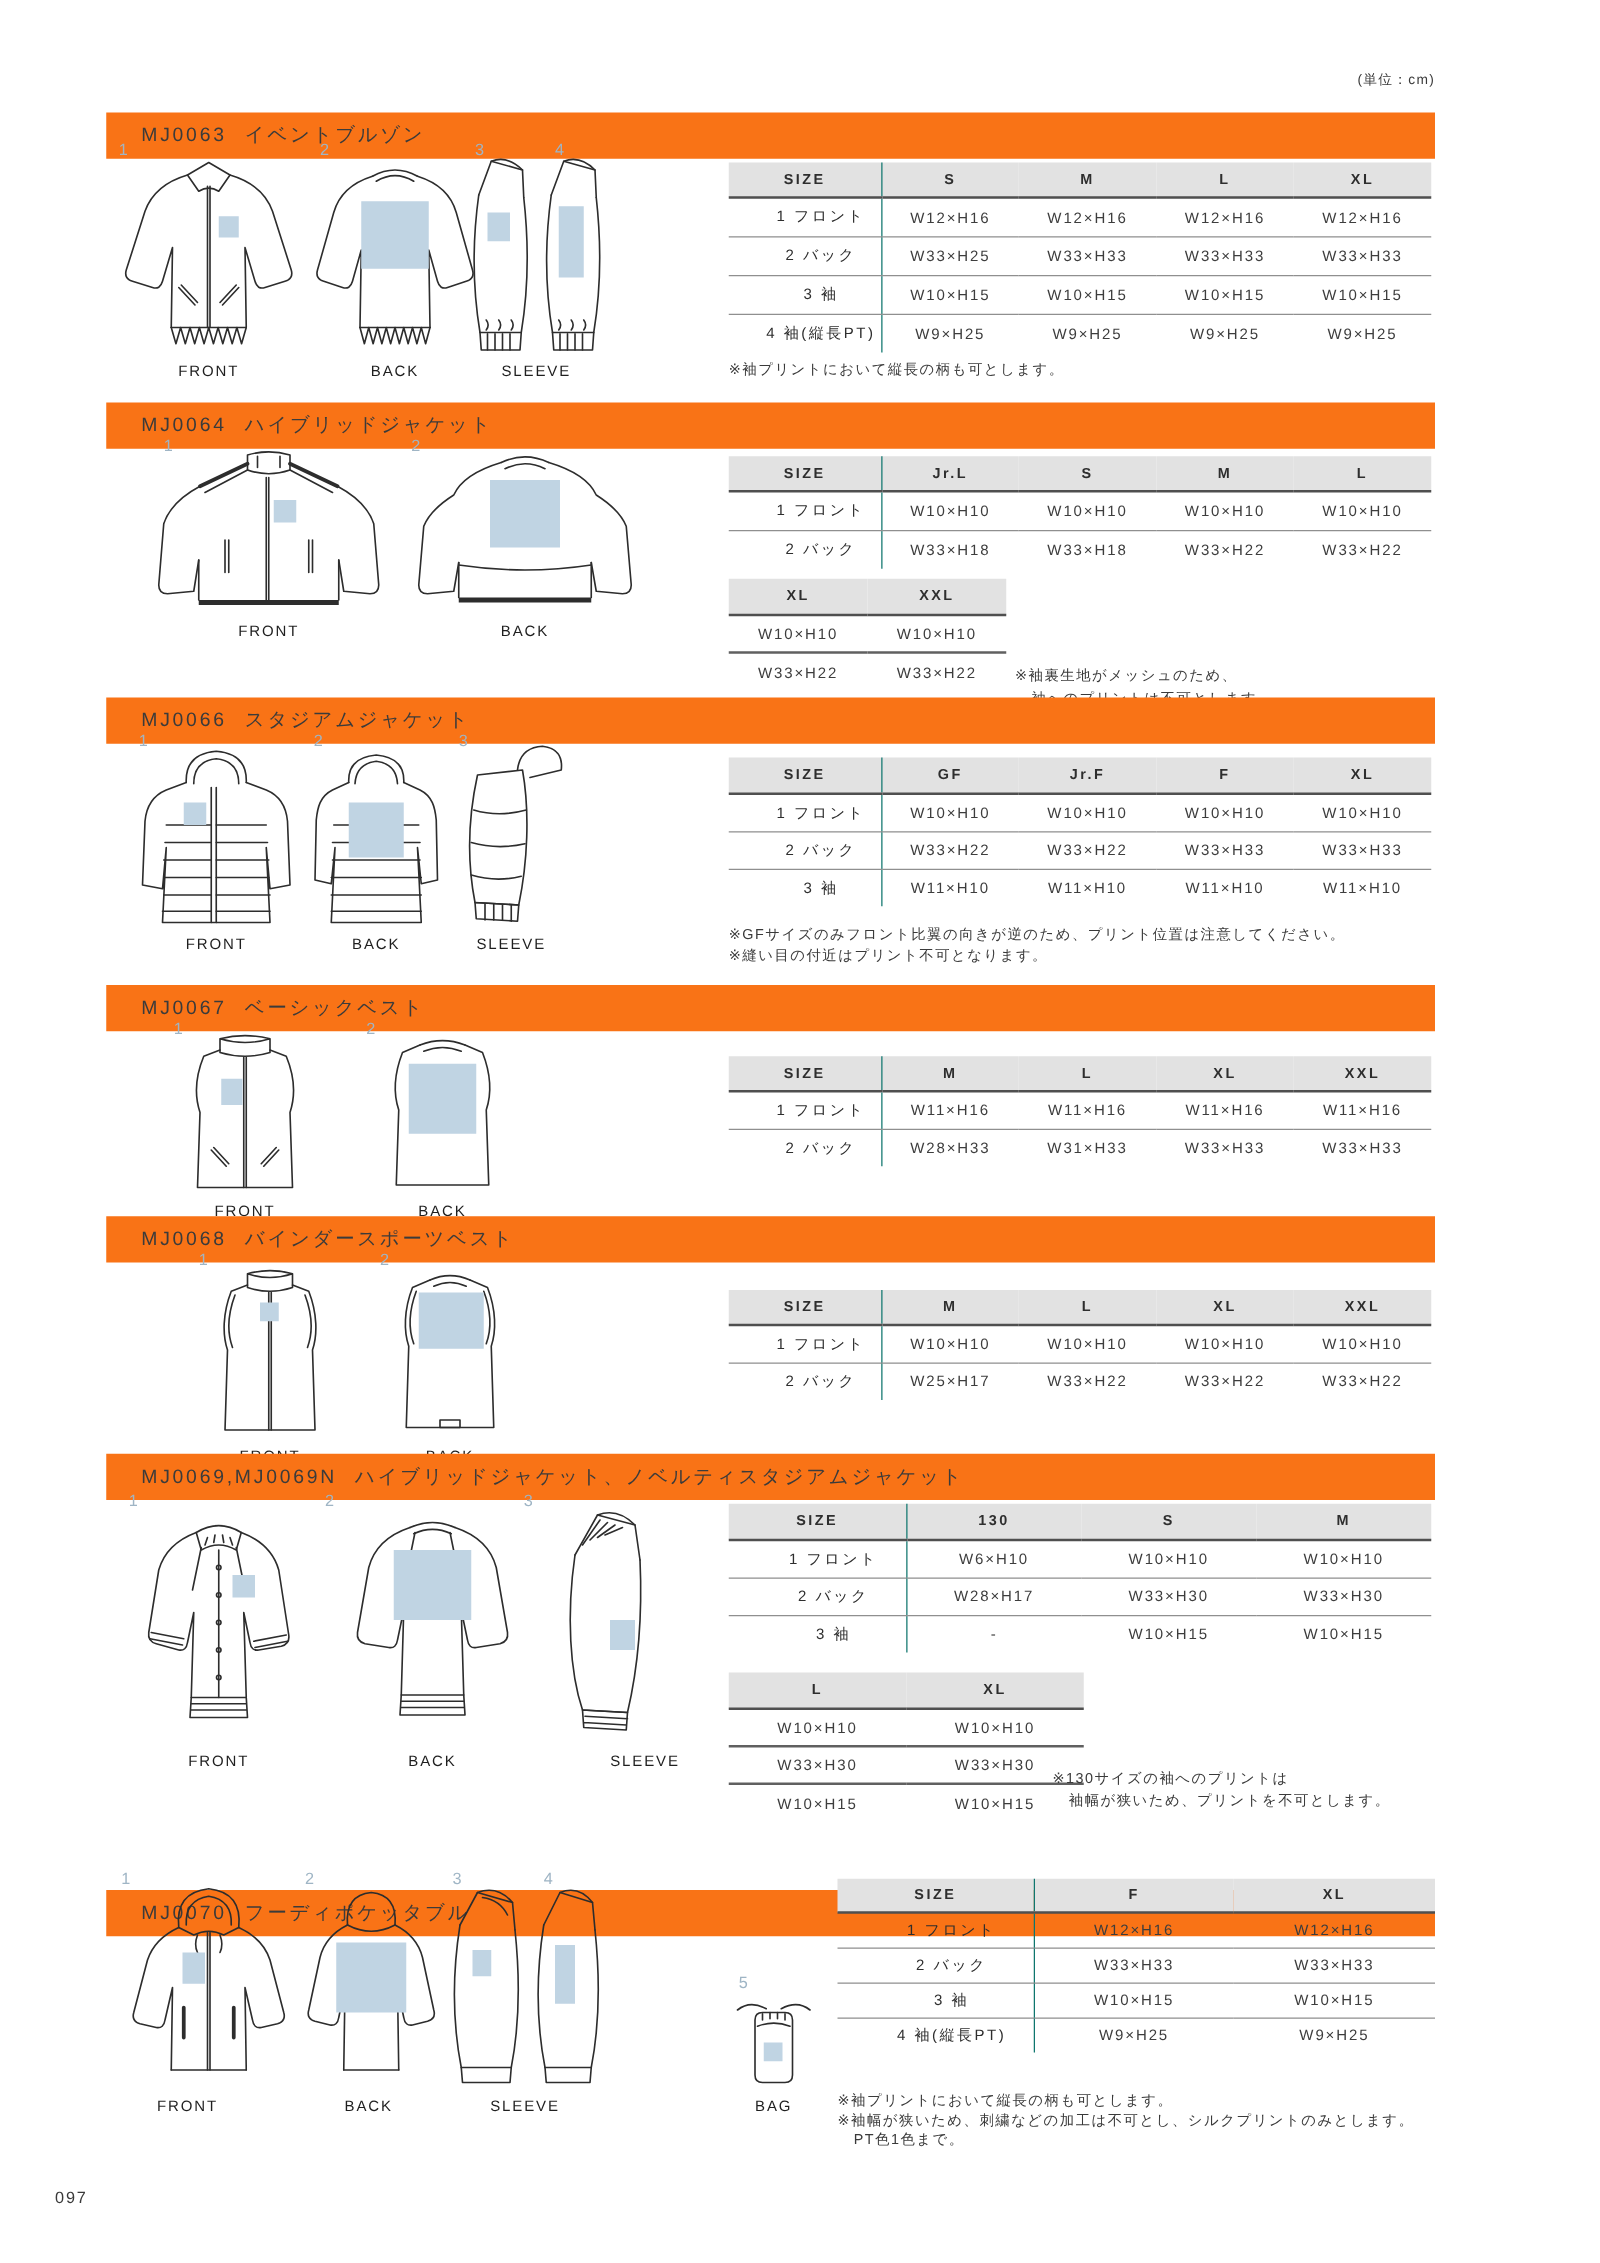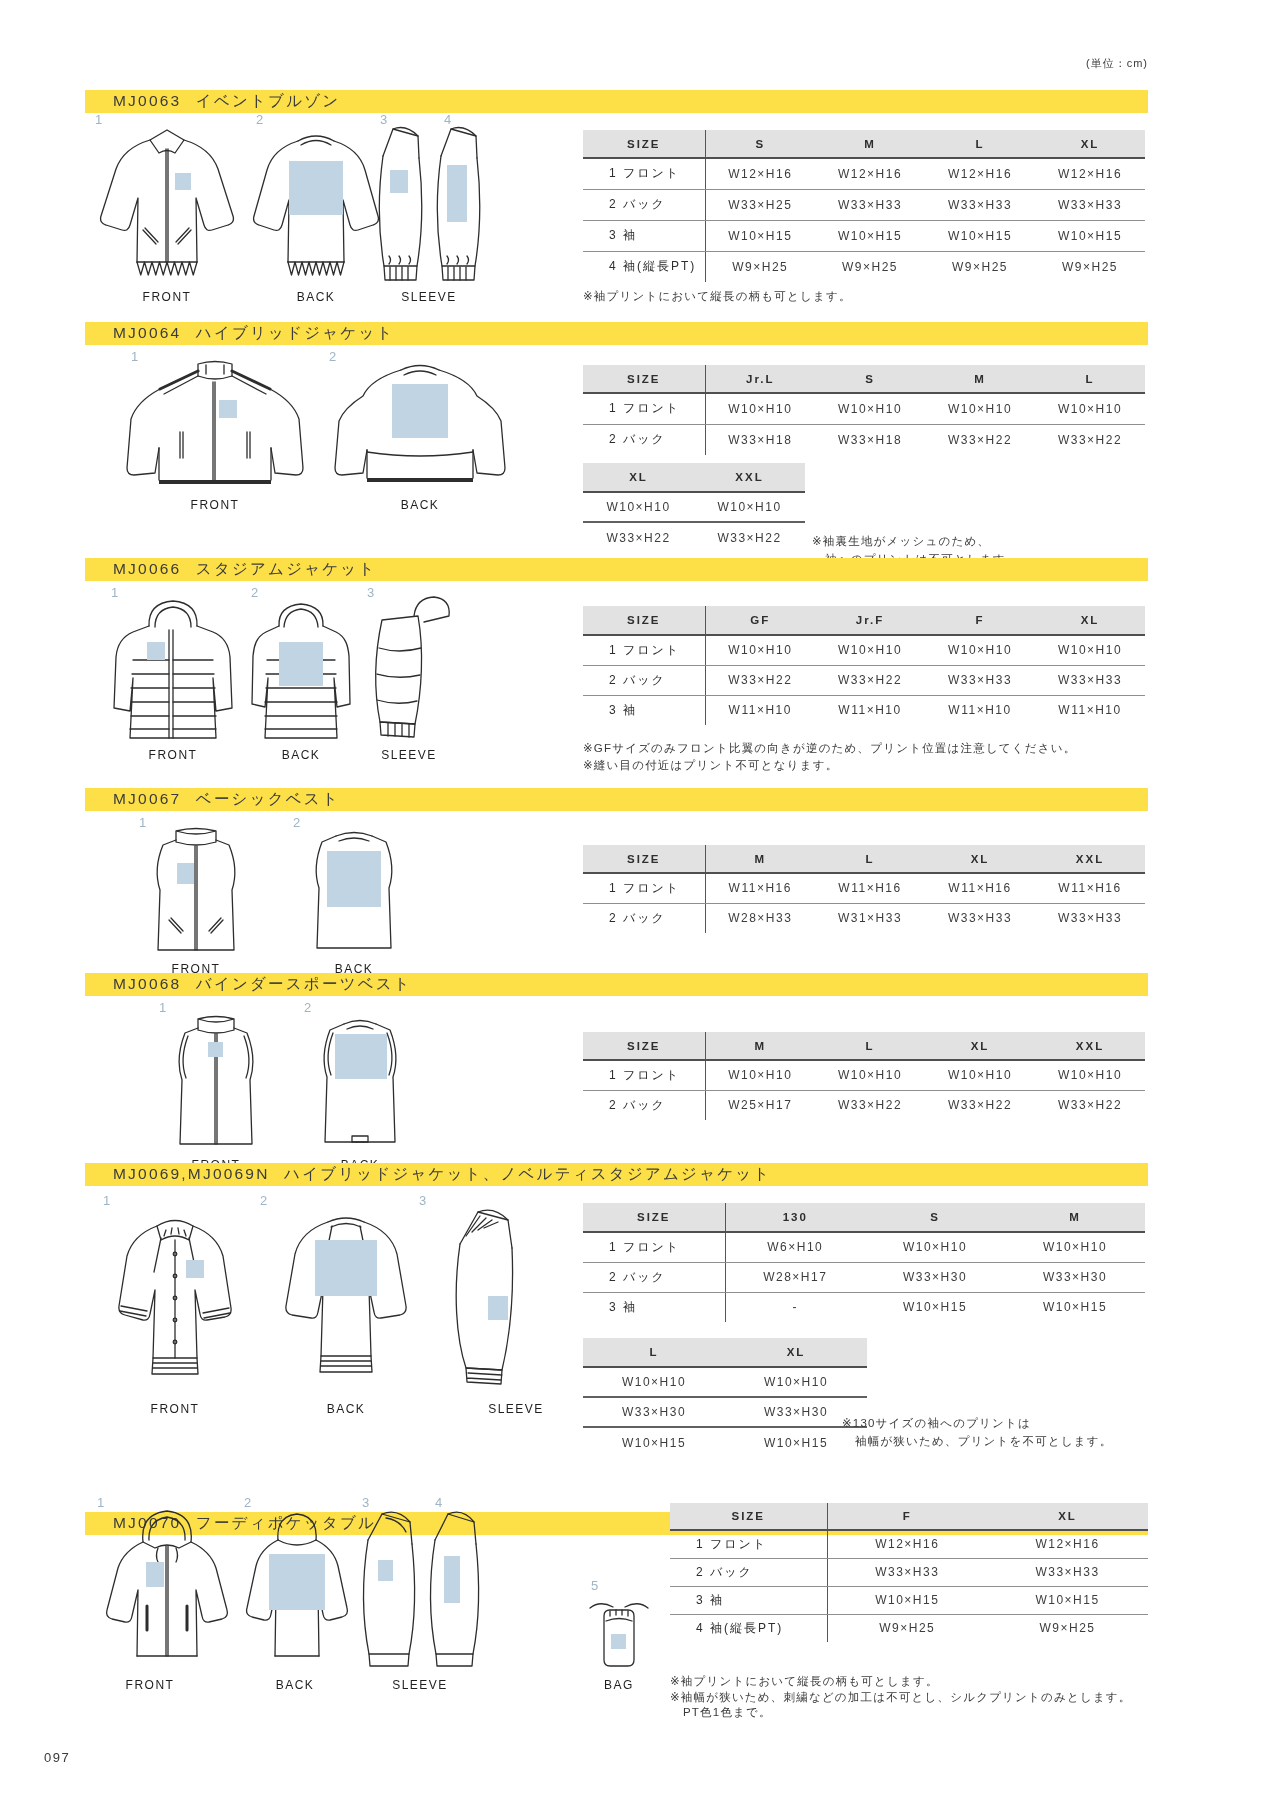--- a/index.html
+++ b/index.html
@@ -1,38 +1,38 @@
 <!DOCTYPE html>
 <html><head>
 <meta charset="utf-8">
 <style>
 *{box-sizing:border-box;margin:0;padding:0}
 html,body{width:1280px;height:1810px;background:#fff;position:relative;
   font-family:"Liberation Sans","DejaVu Sans",sans-serif;color:#3a3a3a}
-.secbar{position:absolute;left:85px;width:1063px;height:23px;background:#fde047;
+.secbar{position:absolute;left:85px;width:1063px;height:37px;background:#f97316;
   display:flex;align-items:center}
 .secbar span{font-size:15.5px;letter-spacing:2.2px;word-spacing:8px;padding-left:28px;
   color:#3b3b3b;font-weight:500;white-space:nowrap}
 .fignum{position:absolute;font-size:13px;color:#9fb5c5;letter-spacing:1px}
 .fig{position:absolute}
 .fig svg{width:100%;height:100%;display:block;overflow:visible}
 .g{stroke:#2d2d2d;fill:none;stroke-width:1.3;stroke-linecap:round;stroke-linejoin:round}
 .gb{stroke:#2d2d2d;fill:none;stroke-width:3;stroke-linecap:round}
 .pa{fill:#c0d4e3;stroke:none}
 .fd{fill:#2d2d2d;stroke:none}
 .cap{position:absolute;transform:translateX(-50%);font-size:12px;font-weight:normal;
   letter-spacing:1.5px;color:#1f1f1f;white-space:nowrap}
 table.ptable{position:absolute;border-collapse:collapse;table-layout:fixed}
 .ptable th{background:#e2e2e2;font-size:11.5px;font-weight:bold;letter-spacing:2px;
   color:#2e2e2e;border-bottom:2px solid #4f4f4f;text-align:center}
 .ptable td{font-size:12px;letter-spacing:1.5px;color:#3d3d3d;text-align:center;
   border-bottom:1px solid #8f8f8f}
 .ptable tbody tr:last-child td{border-bottom:none}
 .ptable .dv{border-right:1px solid #0f766e}
-.ptable td.lbl{text-align:left;padding-left:26px;letter-spacing:2px;color:#2e2e2e}
+.ptable td.lbl{text-align:center;padding-left:26px;letter-spacing:2px;color:#2e2e2e}
 .subtable td{border-bottom:2px solid #606060}
 .rh31 tbody tr{height:31px}
 .rh30 tbody tr{height:30px}
 .rh28 tbody tr{height:28px}
 .hh27 thead tr{height:27px}
 .hh28 thead tr{height:28px}
 .hh29 thead tr{height:29px}
 .note{position:absolute;font-size:11.5px;letter-spacing:1.2px;color:#3a3a3a;
   line-height:17px;white-space:nowrap}
 .note .ind{padding-left:13px}

